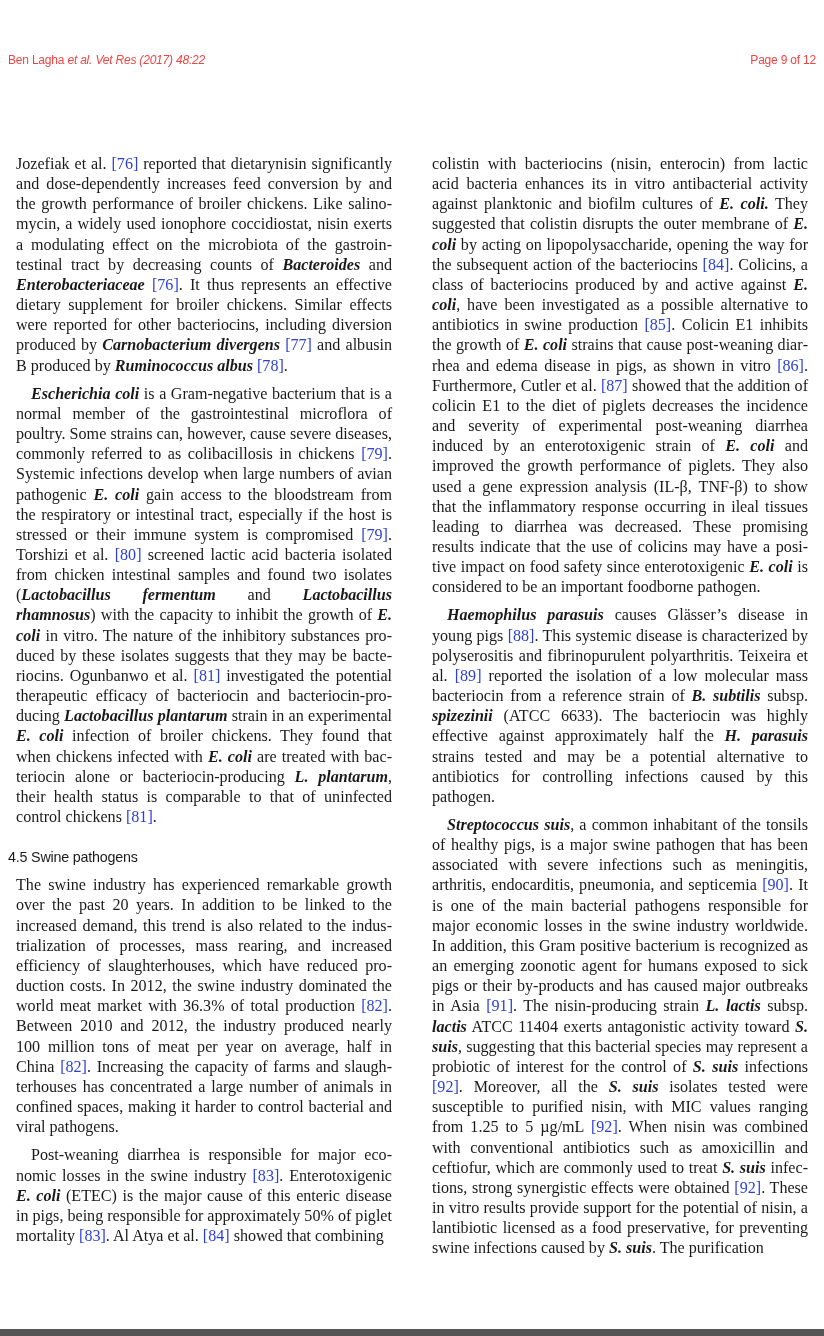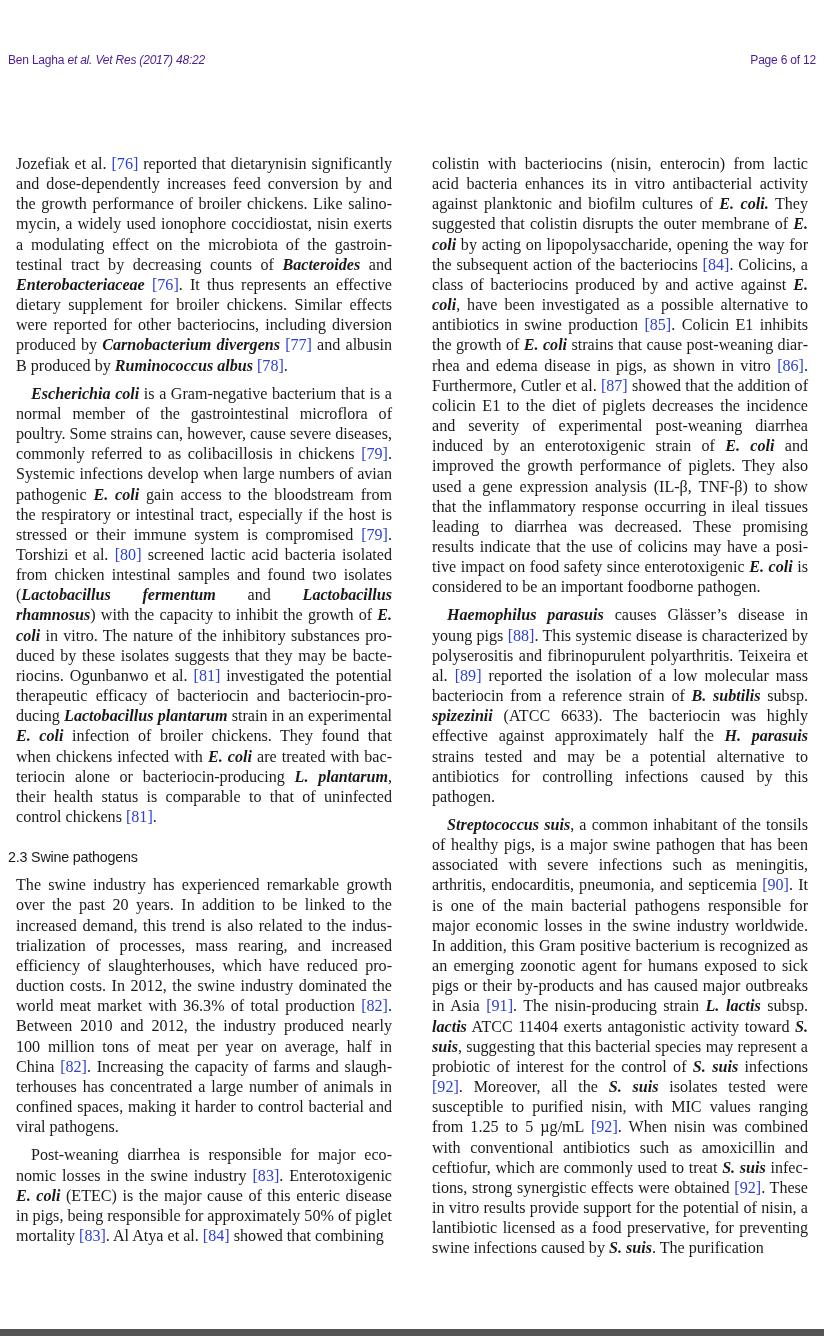--- a/index.html
+++ b/index.html
@@ -1,19 +1,19 @@
 <!DOCTYPE html>
 <html><head>
 <meta charset="utf-8">
 <style>
   html, body { margin: 0; padding: 0; background: #ffffff; }
   body { width: 824px; height: 1336px; position: relative; overflow: hidden; }
   .running-head {
     position: absolute; top: 53px; left: 8px; right: 8px; height: 18px;
-    font-family: "Liberation Sans", sans-serif; font-size: 12px; color: #4c1d95;
+    font-family: "Liberation Sans", sans-serif; font-size: 12px; color: #ef4444;
     letter-spacing: -0.2px;
   }
   .running-head .left { position: absolute; left: 0; top: 0; }
   .running-head .right { position: absolute; right: 0; top: 0; }
   .running-head i { font-style: italic; }
   .col {
     position: absolute; top: 146px; width: 392px;
     font-family: "Liberation Serif", serif; font-size: 16.1px; line-height: 20.15px;
     color: #1a1a1a; text-align: justify; hyphens: manual;
   }
@@ -29,27 +29,27 @@
   }
   .bottom-bar {
     position: absolute; left: 0; right: 0; bottom: 0; height: 7px; background: #555555;
   }
 </style>
 </head>
 <body>
 
 <div class="running-head">
   <span class="left"><span>Ben Lagha</span> <i>et al.</i> <i>Vet Res</i>  <i>(2017) 48:22</i></span>
-  <span class="right">Page 6 of 12</span>
+  <span class="right">Page 9 of 12</span>
 </div>
 
 <div class="col left">
   <p>Jozefiak et al. <span class="cite" style="color: rgb(43, 63, 212);">[76]</span> reported that dietarynisin significantly and dose-dependently increases feed conversion by and the growth performance of broiler chickens. Like salino­mycin, a widely used ionophore coccidiostat, nisin exerts a modulating effect on the microbiota of the gastroin­testinal tract by decreasing counts of <i>Bacteroides</i> and <i>Enterobacteriaceae</i> <span class="cite" style="color: rgb(43, 63, 212);">[76]</span>. It thus represents an effective dietary supplement for broiler chickens. Similar effects were reported for other bacteriocins, including diversion produced by <i>Carnobacterium divergens</i> <span class="cite" style="color: rgb(43, 63, 212);">[77]</span> and albusin B produced by <i>Ruminococcus albus</i> <span class="cite" style="color: rgb(43, 63, 212);">[78]</span>.</p>
   <p class="indent"><i>Escherichia coli</i> is a Gram-negative bacterium that is a normal member of the gastrointestinal microflora of poultry. Some strains can, however, cause severe dis­eases, commonly referred to as colibacillosis in chickens <span class="cite" style="color: rgb(43, 63, 212);">[79]</span>. Systemic infections develop when large numbers of avian pathogenic <i>E. coli</i> gain access to the bloodstream from the respiratory or intestinal tract, especially if the host is stressed or their immune system is compro­mised <span class="cite" style="color: rgb(43, 63, 212);">[79]</span>. Torshizi et al. <span class="cite" style="color: rgb(43, 63, 212);">[80]</span> screened lactic acid bac­teria isolated from chicken intestinal samples and found two isolates (<i>Lactobacillus fermentum</i> and <i>Lactobacillus rhamnosus</i>) with the capacity to inhibit the growth of <i>E. coli</i> in vitro. The nature of the inhibitory substances pro­duced by these isolates suggests that they may be bacte­riocins. Ogunbanwo et al. <span class="cite" style="color: rgb(43, 63, 212);">[81]</span> investigated the potential therapeutic efficacy of bacteriocin and bacteriocin-pro­ducing <i>Lactobacillus plantarum</i> strain in an experimen­tal <i>E. coli</i> infection of broiler chickens. They found that when chickens infected with <i>E. coli</i> are treated with bac­teriocin alone or bacteriocin-producing <i>L. plantarum</i>, their health status is comparable to that of uninfected control chickens <span class="cite" style="color: rgb(43, 63, 212);">[81]</span>.</p>
-  <h3 class="section-heading">2.3  Swine pathogens</h3>
+  <h3 class="section-heading">4.5  Swine pathogens</h3>
   <p>The swine industry has experienced remarkable growth over the past 20 years. In addition to be linked to the increased demand, this trend is also related to the indus­trialization of processes, mass rearing, and increased efficiency of slaughterhouses, which have reduced pro­duction costs. In 2012, the swine industry dominated the world meat market with 36.3% of total production <span class="cite" style="color: rgb(43, 63, 212);">[82]</span>. Between 2010 and 2012, the industry produced nearly 100 million tons of meat per year on average, half in China <span class="cite" style="color: rgb(43, 63, 212);">[82]</span>. Increasing the capacity of farms and slaugh­terhouses has concentrated a large number of animals in confined spaces, making it harder to control bacterial and viral pathogens.</p>
   <p class="indent">Post-weaning diarrhea is responsible for major eco­nomic losses in the swine industry <span class="cite" style="color: rgb(43, 63, 212);">[83]</span>. Enterotoxigenic <i>E. coli</i> (ETEC) is the major cause of this enteric disease in pigs, being responsible for approximately 50% of piglet mortality <span class="cite" style="color: rgb(43, 63, 212);">[83]</span>. Al Atya et al. <span class="cite" style="color: rgb(43, 63, 212);">[84]</span> showed that combining</p>
 </div>
 
 <div class="col right">
   <p>colistin with bacteriocins (nisin, enterocin) from lactic acid bacteria enhances its in vitro antibacterial activity against planktonic and biofilm cultures of <i>E. coli.</i> They suggested that colistin disrupts the outer membrane of <i>E. coli</i> by acting on lipopolysaccharide, opening the way for the subsequent action of the bacteriocins <span class="cite" style="color: rgb(43, 63, 212);">[84]</span>. Colicins, a class of bacteriocins produced by and active against <i>E. coli</i>, have been investigated as a possible alternative to antibiotics in swine production <span class="cite" style="color: rgb(43, 63, 212);">[85]</span>. Colicin E1 inhibits the growth of <i>E. coli</i> strains that cause post-weaning diar­rhea and edema disease in pigs, as shown in vitro <span class="cite" style="color: rgb(43, 63, 212);">[86]</span>. Furthermore, Cutler et al. <span class="cite" style="color: rgb(43, 63, 212);">[87]</span> showed that the addition of colicin E1 to the diet of piglets decreases the inci­dence and severity of experimental post-weaning diar­rhea induced by an enterotoxigenic strain of <i>E. coli</i> and improved the growth performance of piglets. They also used a gene expression analysis (IL-β, TNF-β) to show that the inflammatory response occurring in ileal tis­sues leading to diarrhea was decreased. These promising results indicate that the use of colicins may have a posi­tive impact on food safety since enterotoxigenic <i>E. coli</i> is considered to be an important foodborne pathogen.</p>
   <p class="indent"><i>Haemophilus parasuis</i> causes Glässer’s disease in young pigs <span class="cite" style="color: rgb(43, 63, 212);">[88]</span>. This systemic disease is characterized by polyserositis and fibrinopurulent polyarthritis. Teixeira et al. <span class="cite" style="color: rgb(43, 63, 212);">[89]</span> reported the isolation of a low molecular mass bacteriocin from a reference strain of <i>B. subtilis</i> subsp. <i>spizezinii</i> (ATCC 6633). The bacteriocin was highly effec­tive against approximately half the <i>H. parasuis</i> strains tested and may be a potential alternative to antibiotics for controlling infections caused by this pathogen.</p>
   <p class="indent"><i>Streptococcus suis</i>, a common inhabitant of the tonsils of healthy pigs, is a major swine pathogen that has been associated with severe infections such as meningitis, arthritis, endocarditis, pneumonia, and septicemia <span class="cite" style="color: rgb(43, 63, 212);">[90]</span>. It is one of the main bacterial pathogens responsible for major economic losses in the swine industry worldwide. In addition, this Gram positive bacterium is recognized as an emerging zoonotic agent for humans exposed to sick pigs or their by-products and has caused major out­breaks in Asia <span class="cite" style="color: rgb(43, 63, 212);">[91]</span>. The nisin-producing strain <i>L. lactis</i> subsp. <i>lactis</i> ATCC 11404 exerts antagonistic activity toward <i>S. suis</i>, suggesting that this bacterial species may represent a probiotic of interest for the control of <i>S. suis</i> infections <span class="cite" style="color: rgb(43, 63, 212);">[92]</span>. Moreover, all the <i>S. suis</i> isolates tested were susceptible to purified nisin, with MIC values rang­ing from 1.25 to 5 µg/mL <span class="cite" style="color: rgb(43, 63, 212);">[92]</span>. When nisin was combined with conventional antibiotics such as amoxicillin and ceftiofur, which are commonly used to treat <i>S. suis</i> infec­tions, strong synergistic effects were obtained <span class="cite" style="color: rgb(43, 63, 212);">[92]</span>. These in vitro results provide support for the potential of nisin, a lantibiotic licensed as a food preservative, for prevent­ing swine infections caused by <i>S. suis</i>. The purification</p>
 </div>
 

